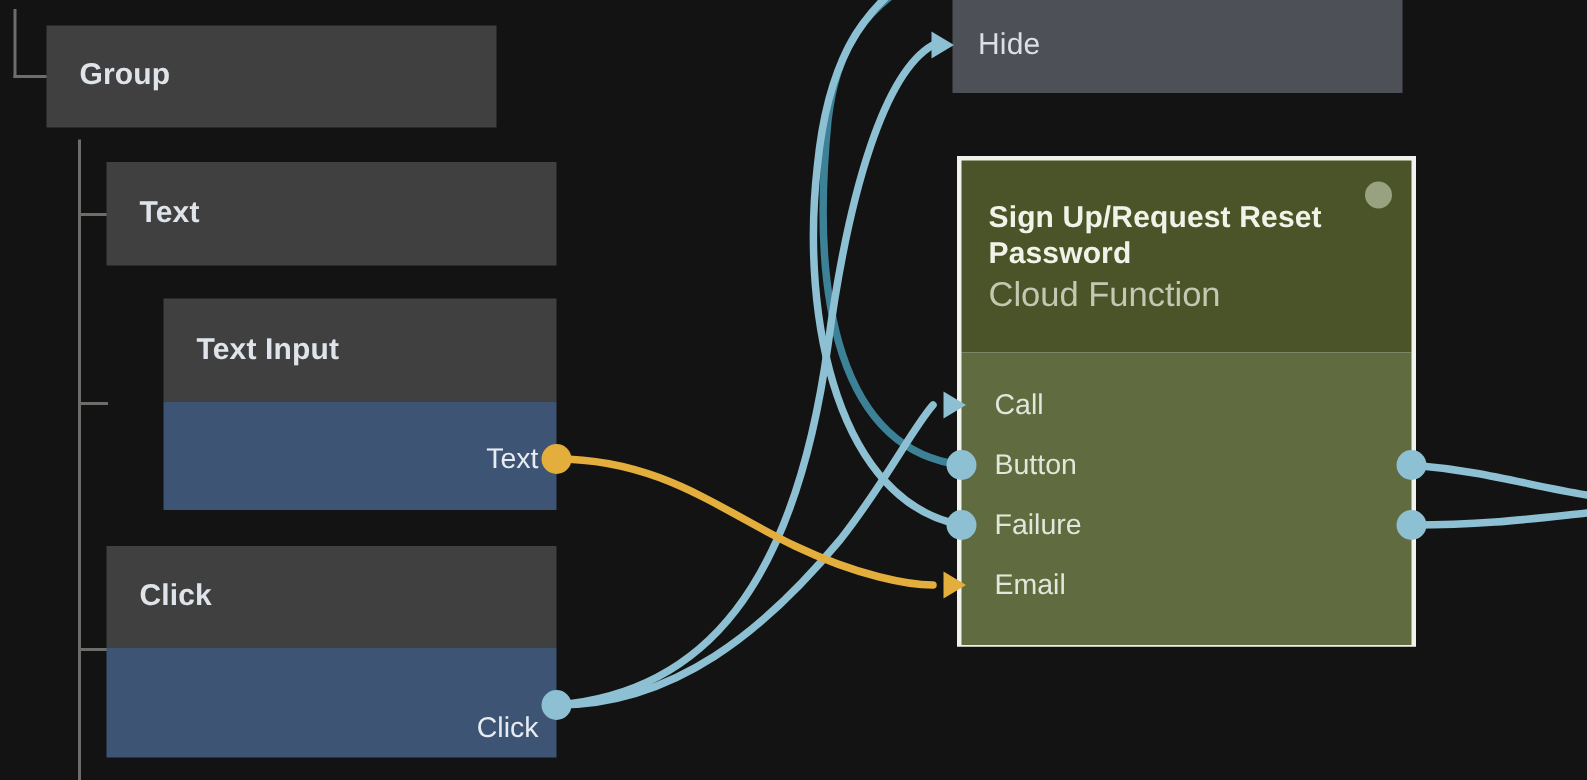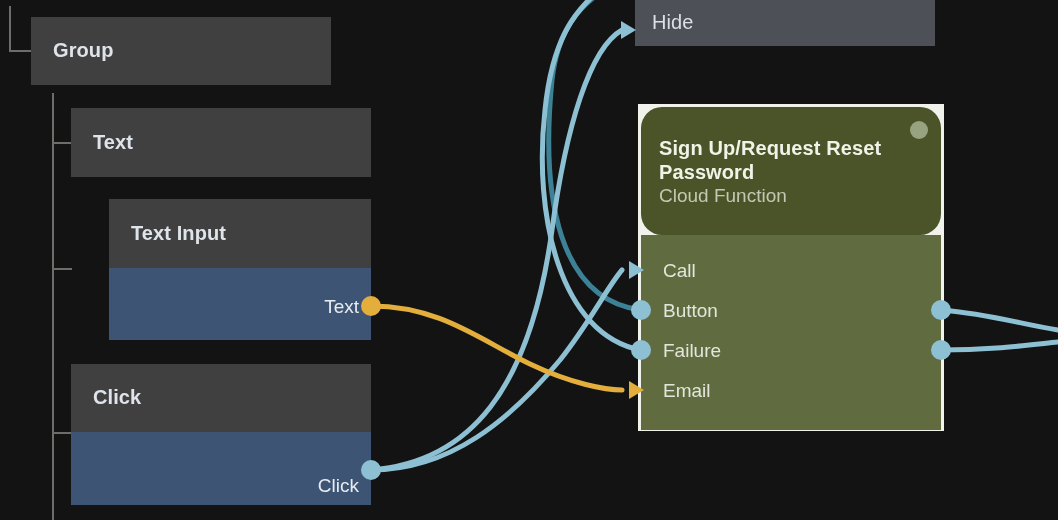--- a/index.html
+++ b/index.html
@@ -69,26 +69,26 @@
 
   
   .node.grey .node-header { background: #4e5058; }
   .node.grey .node-title  { font-weight: normal; color: #dcdfe4; }
 
   
   .node.green {
     border: 3px solid #f2f2ec;
     background: #f2f2ec;
   }
-  .node.green .node-header { background: #4b5428; padding: 14px 18px 12px 18px; border-radius: 21px; }
+  .node.green .node-header { background: #4b5428; padding: 14px 18px 12px 18px; }
   .node.green .node-body   { background: #616b40; }
   .node.green .node-title  { color: #f1f2e8; font-size: 20px; font-weight: bold; }
   .node.green .node-subtitle {
     color: #c3c8b2;
-    font-size: 19px;
+    font-size: 23px;
     font-weight: normal;
     margin-top: 1px;
   }
   .status-dot {
     position: absolute;
     width: 18px; height: 18px;
     border-radius: 50%;
     background: #99a280;
     right: 13px; top: 14px;
   }
@@ -202,21 +202,21 @@
     </div>
     <div class="node-body" style="height:73px;">
       <div class="out-port" style="top:28px; right:12px;margin-top:16px;">
         <span class="port-label">Click</span>
       </div>
     </div>
   </div>
   <div class="dot blue" style="left:361px; top:460px; width:20px; height:20px;"></div>
 
   <div class="node grey" style="left:635px; top:0px; width:300px; height:62px;">
-    <div class="node-header" style="height:46px; padding:0 0 0 17px;">
+    <div class="node-header" style="height:62px; padding:0 0 0 17px;">
       <span class="node-title">Hide</span>
     </div>
   </div>
   <div class="arrow blue" style="left:621px; top:21px;"></div>
 
   <div class="node green" style="left:638px; top:104px; width:306px; height:327px;">
     <div class="node-header" style="height:128px; position:relative;">
       <div>
         <div class="node-title">Sign Up/Request Reset Password</div>
         <div class="node-subtitle">Cloud Function</div>

